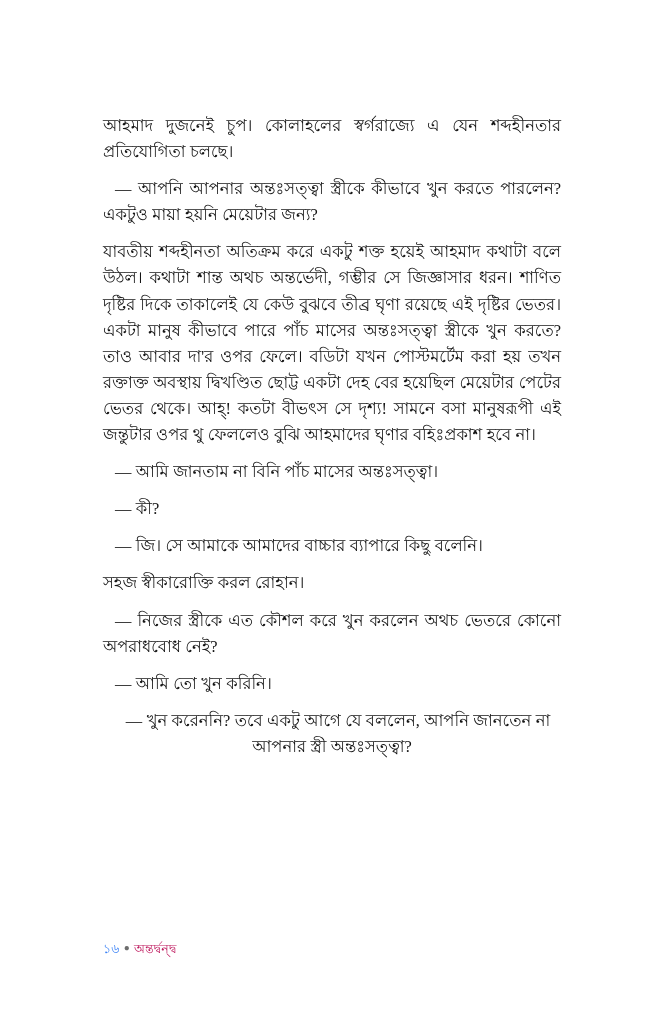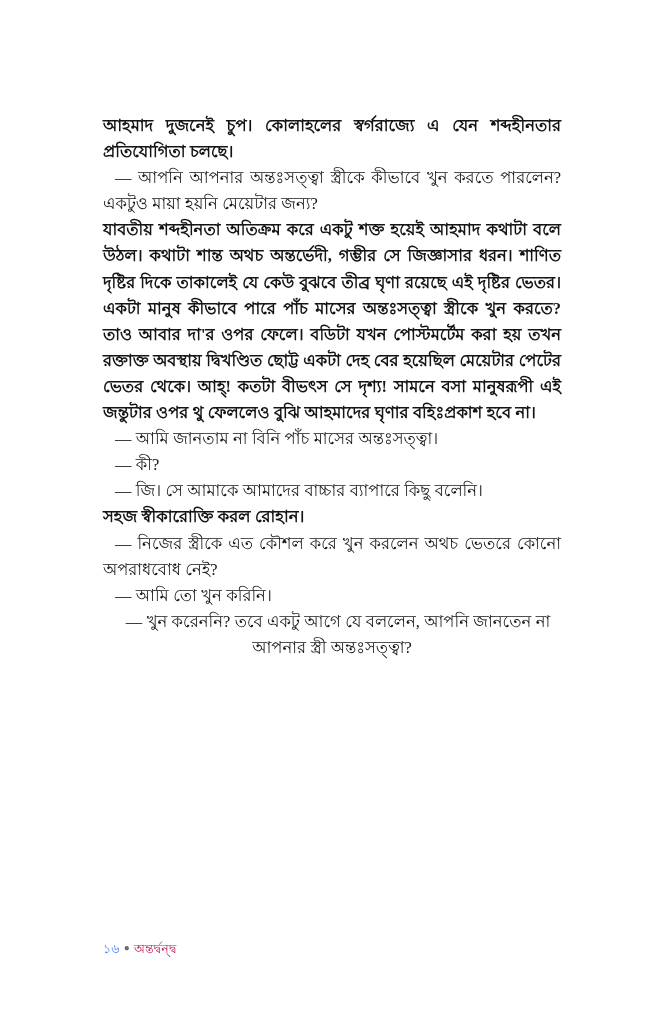--- a/index.html
+++ b/index.html
@@ -31,26 +31,26 @@
     font-size: 16.4px;
     line-height: 26.1px;
     text-align: justify;
     text-justify: inter-word;
     word-spacing: 0.02em;
     color: #141414;
     -webkit-font-smoothing: antialiased;
   }
   .para.narrative {
     text-indent: 0;
-    font-weight: bold;
   }
   .para.dialogue {
     text-indent: 12px;
   }
   .para.spaced-before {
+    margin-top: 11px;
   }
   .para:last-child {
     text-align: center;
   }
   .footer {
     position: absolute;
     left: 103px;
     top: 941px;
     font-size: 12.5px;
     line-height: 16px;

